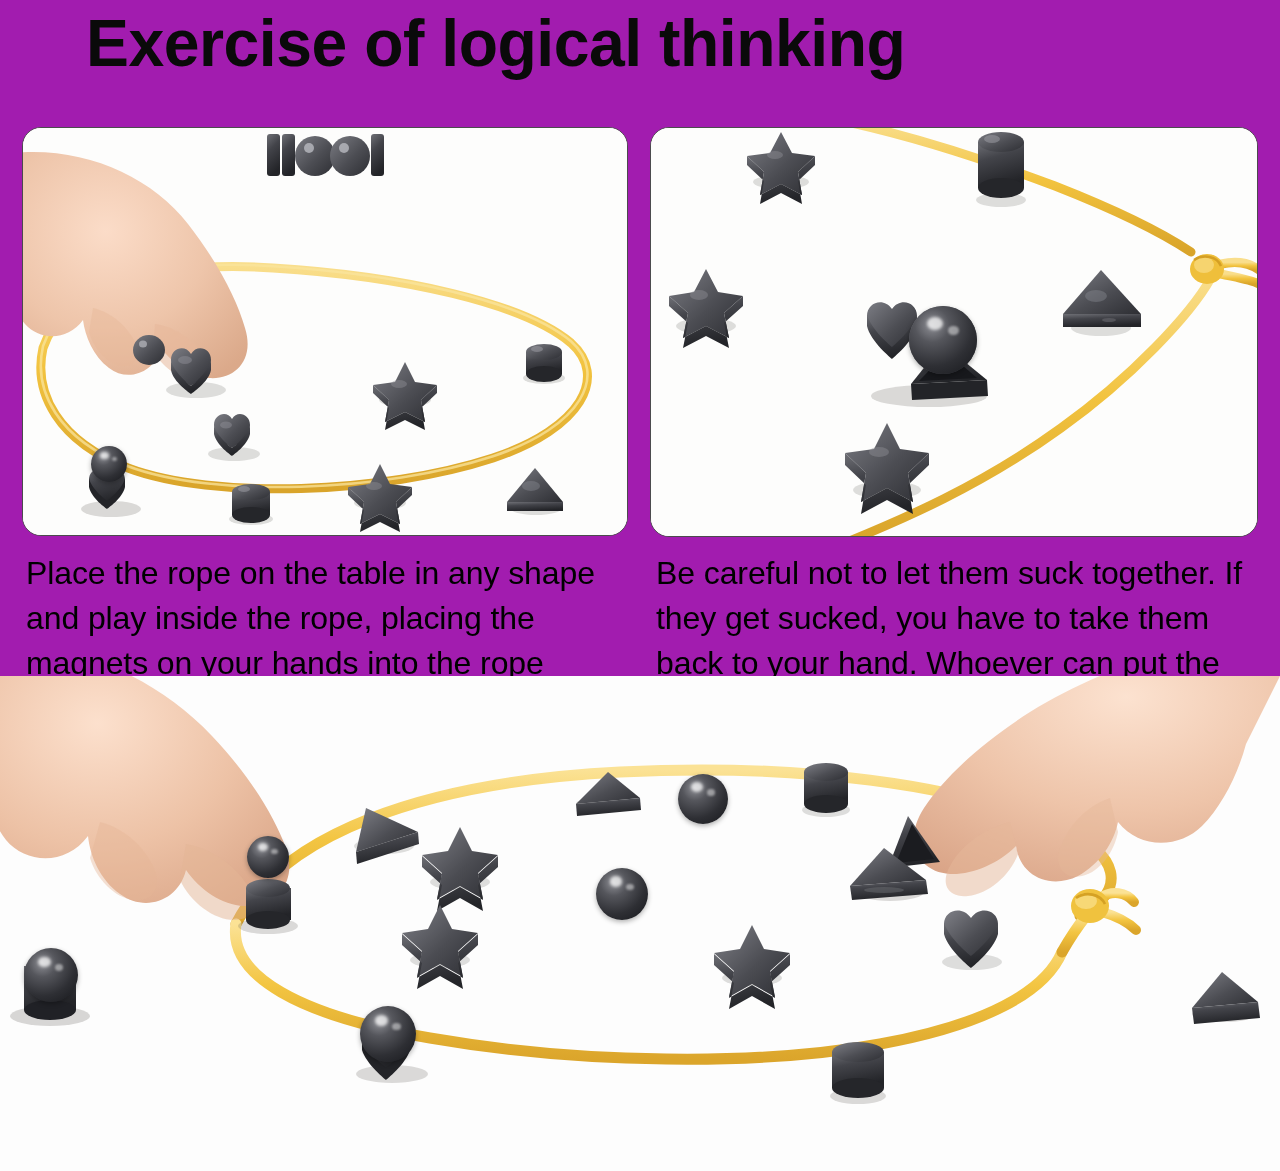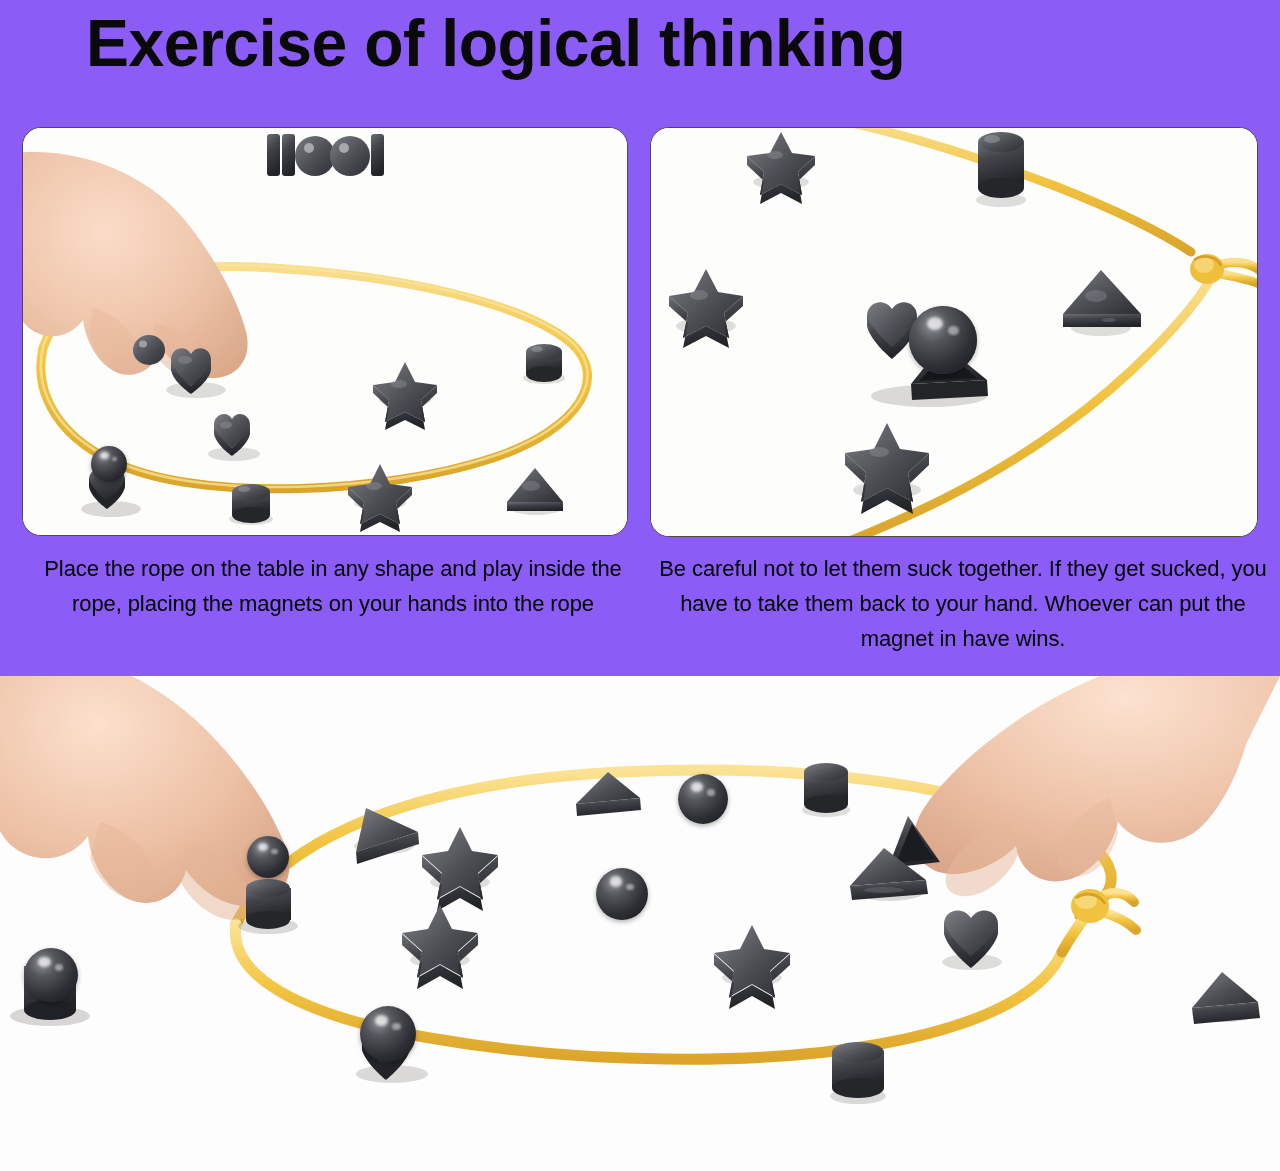--- a/index.html
+++ b/index.html
@@ -8,21 +8,21 @@
     width: 1280px;
     height: 1171px;
     background: #ffffff;
     font-family: "Liberation Sans", sans-serif;
     overflow: hidden;
   }
   .page {
     position: relative;
     width: 1280px;
     height: 1171px;
-    background: #8b5cf6;
+    background: #a21caf;
   }
 
   
   .title {
     position: absolute;
     left: 86px;
     top: 2px;
     width: 1140px;
     height: 82px;
     font-size: 67px;
@@ -49,26 +49,25 @@
   .photo {
     position: absolute;
     inset: 0;
     background: #fdfdfc;
     overflow: hidden;
   }
 
   
   .caption {
     position: absolute;
-    font-size: 22px;
-    line-height: 35px;
+    font-size: 32px;
+    line-height: 45px;
     color: #000000;
     white-space: pre-line;
     letter-spacing: -0.1px;
-    text-align: center;
   }
   .caption-left  { left: 26px;  top: 551px; width: 614px; }
   .caption-right { left: 656px; top: 551px; width: 614px; }
 
   
   .bottom-photo {
     position: absolute;
     left: 0; top: 676px;
     width: 1280px; height: 495px;
     background: #fdfdfd;

